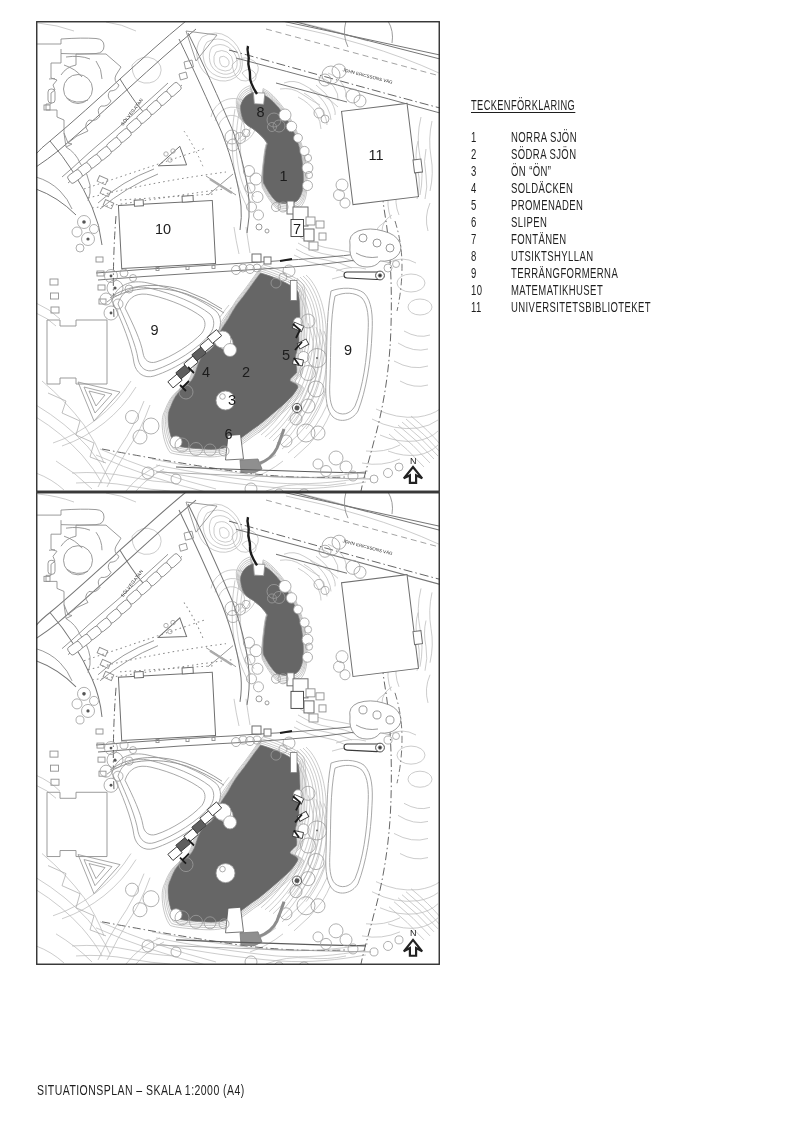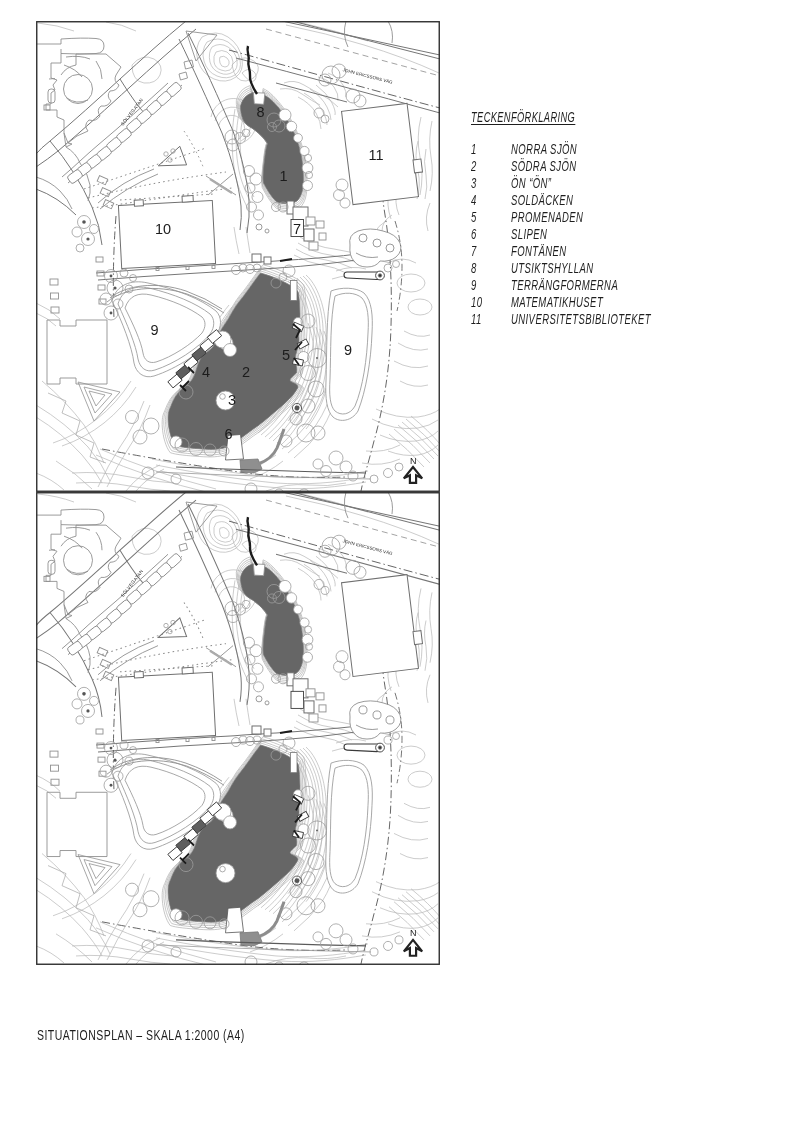--- a/index.html
+++ b/index.html
@@ -1,25 +1,25 @@
 <!DOCTYPE html>
 <html><head>
 <meta charset="utf-8">
 <style>
 html,body{margin:0;padding:0;background:#fff;width:800px;height:1132px;overflow:hidden;font-family:"Liberation Sans",sans-serif;}
 .abs{position:absolute;}
 .cond{display:inline-block;transform:scaleX(0.68);transform-origin:0 50%;white-space:nowrap;letter-spacing:0.6px;color:#1e1e1e;}
 #legtitle.cond{transform:scaleX(0.64);}
 #caption .cond{transform:scaleX(0.75);}
-#legend{left:471px;top:108px;font-size:14px;font-style:italic;}
+#legend{left:471px;top:96px;font-size:14px;}
 #legtitle{border-bottom:1px solid #1e1e1e;line-height:13px;position:relative;top:1px;}
 .lrow{position:absolute;left:0;width:300px;height:17.2px;line-height:17.2px;}
 .lnum{position:absolute;left:0;}
 .lname{position:absolute;left:40px;}
-#caption{left:37px;top:1027px;font-size:14px;}
+#caption{left:37px;top:1082px;font-size:14px;}
 svg{display:block;position:absolute;transform:translateZ(0);will-change:transform;}
 #legend,#caption{transform:translateZ(0);will-change:transform;}
 text{font-family:"Liberation Sans",sans-serif;fill:#1c1c1c;}
 </style>
 </head>
 <body>
 <svg id="map1" width="404" height="471" viewBox="0 0 404 471" style="left:36px;top:21px">
 <defs>
 <path id="lk1" d="M204.5,85 C206,78.5 210,73.5 217,71.5 L218.3,82.5 227.3,83.2 228.3,74.2 C234,76.5 240,83 246.5,91.5 C250.5,96.8 254.5,104 257.5,110.5 C260,116.5 263.5,125 265.2,134 C266.5,141 267.6,151 267.4,160 C267.2,168 266,175.5 261,180 C255.5,183.5 246,183.5 240,180.5 C235.5,176 231,169 227.5,162 C226.5,156 227.5,147 228.5,139 C229.3,132 230,126 231.5,122.5 C229,118 224,113 218,108.5 C215,106.2 209.5,104.5 207,98.5 C205.3,94.5 204.3,89.5 204.5,85 Z"></path>
 <path id="lk2" d="M224.6,252 C231,253.8 239,256.5 246,260 C252,262.8 258,266 262,270.5 C263.5,277 263.8,285 264,293 C264.2,301 262,310 263,318 C263.5,326 259,332 259.3,339 C259.6,344 261.8,347 260.5,352 C256,356.5 252.5,358.5 255,360.5 C259,362.5 262.3,364 262,366.5 C258,374.5 249,382.5 240,390 C232.5,396.5 224,404 216,409 C208,415 200,421 191,426 C185,428.6 176,428.8 166,428 C156,427.3 145,426.5 139.5,424.5 C135.5,419.5 132.8,410 132.2,401 C131.8,394 132.5,390 134.5,386 C137,379 140.5,372.5 146,368 C151,364 155,361.5 158,355 C160.5,349.5 161,344.5 164,339 C167,333.5 172,331 176,327 C180,322.5 181,317 184,311 C186.5,306 189.5,302.5 192.5,297.5 C196,291.5 199,285.5 204,279.5 C210,272.5 217,261.5 224.6,252 Z"></path>

